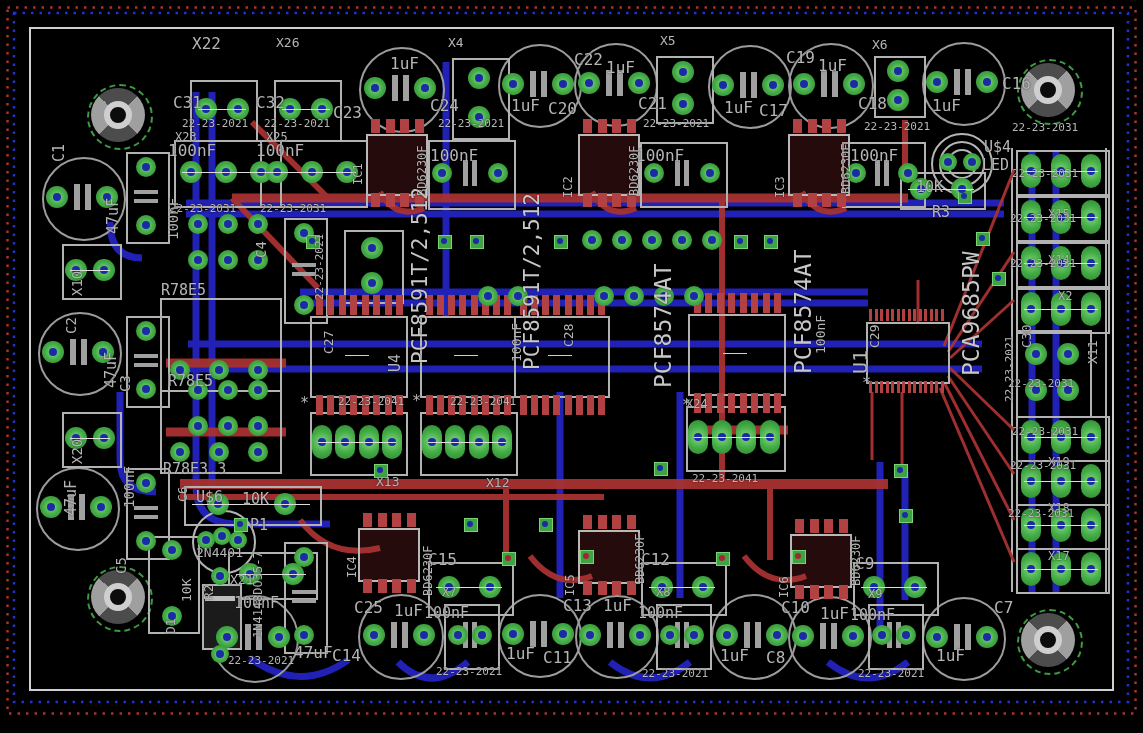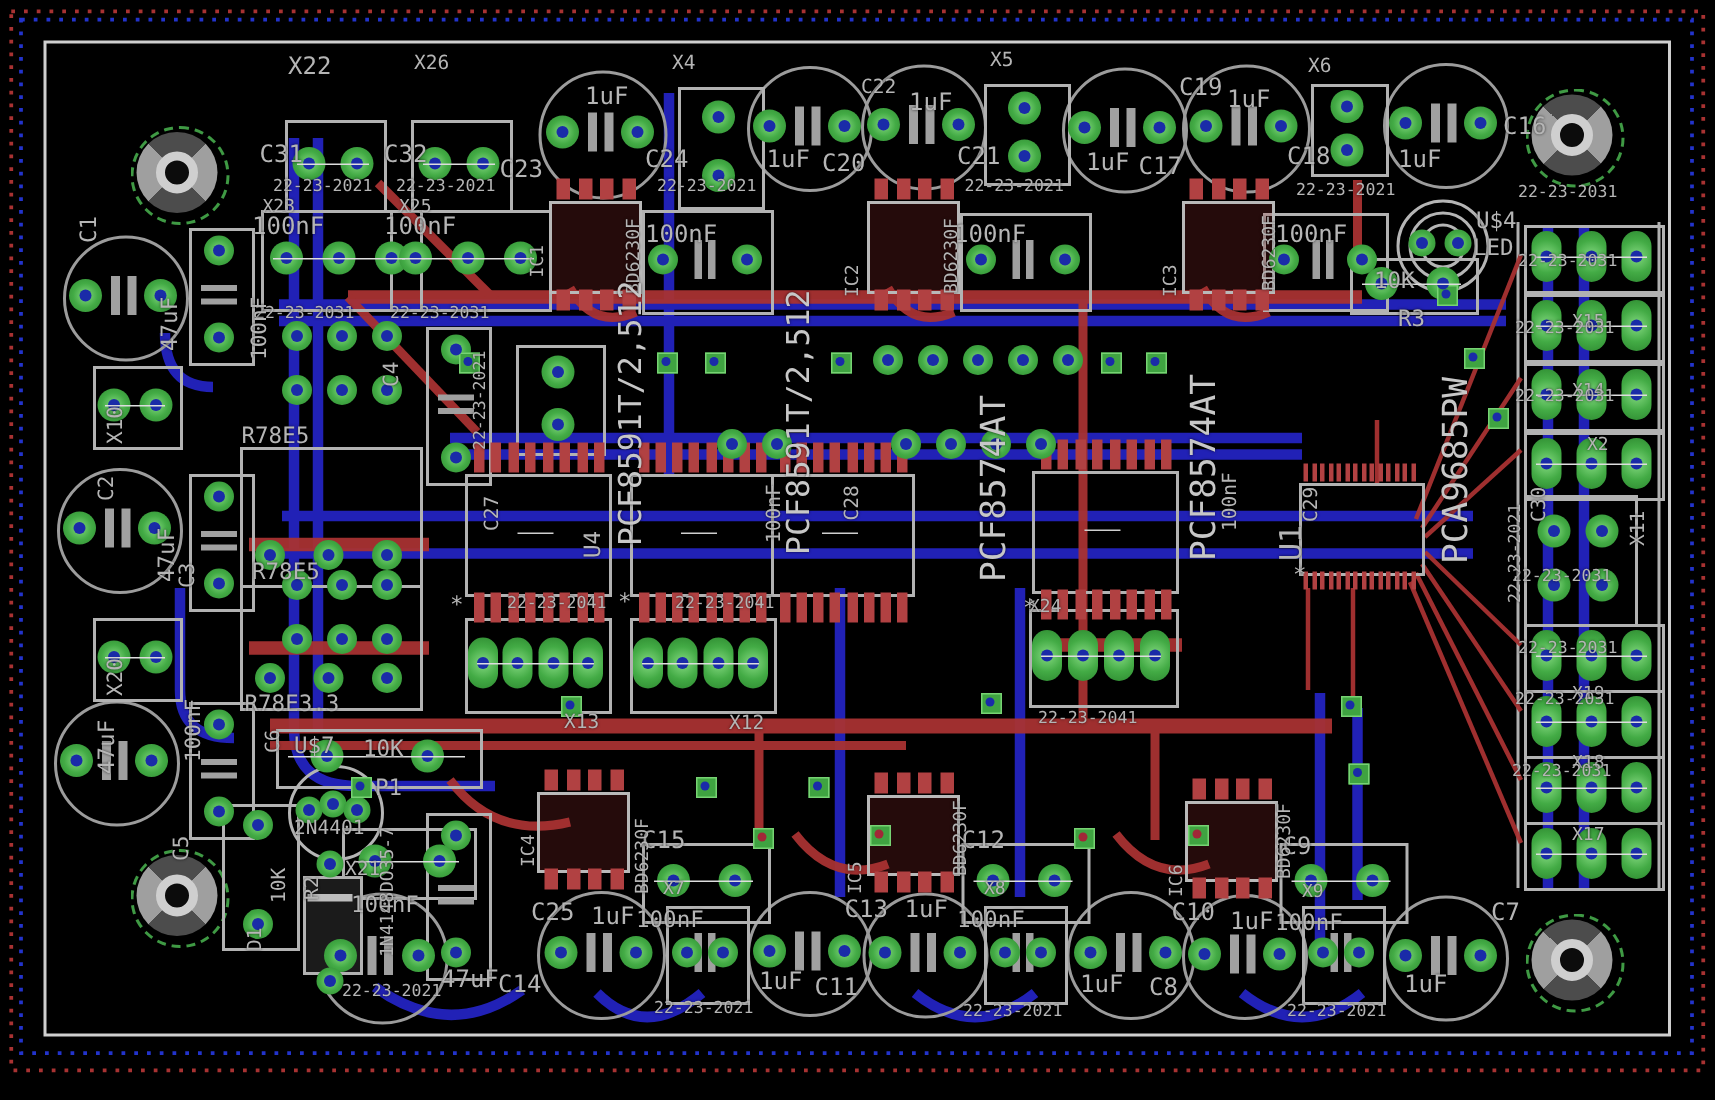--- a/index.html
+++ b/index.html
@@ -778,21 +778,21 @@
     <div class="" style="position: absolute; left: 792px; top: 550px; width: 12px; height: 12px; background: rgb(63, 163, 65); border: 1px solid rgb(119, 211, 115); z-index: 4;"></div>
     <div class="pdot" style="left: 795px; top: 553px; width: 6px; height: 6px; background: rgb(161, 39, 55);"></div>
     <div class="" style="position: absolute; left: 899px; top: 509px; width: 12px; height: 12px; background: rgb(63, 163, 65); border: 1px solid rgb(119, 211, 115); z-index: 4;"></div>
     <div class="pdot" style="left: 902px; top: 512px; width: 6px; height: 6px; background: rgb(26, 43, 168);"></div>
     <span class="lbl" style="left: 192px; top: 36px; font-size: 16px;">X22</span>
     <span class="lbl" style="left: 276px; top: 36px; font-size: 13px;">X26</span>
     <span class="lbl" style="left: 448px; top: 36px; font-size: 13px;">X4</span>
     <span class="lbl" style="left: 660px; top: 34px; font-size: 13px;">X5</span>
     <span class="lbl" style="left: 872px; top: 38px; font-size: 13px;">X6</span>
     <span class="lbl" style="left: 390px; top: 56px; font-size: 16px;">1uF</span>
-    <span class="lbl" style="left: 574px; top: 52px; font-size: 13px;">C22</span>
+    <span class="lbl" style="left: 574px; top: 52px; font-size: 16px;">C22</span>
     <span class="lbl" style="left: 606px; top: 60px; font-size: 16px;">1uF</span>
     <span class="lbl" style="left: 786px; top: 50px; font-size: 16px;">C19</span>
     <span class="lbl" style="left: 818px; top: 58px; font-size: 16px;">1uF</span>
     <span class="lbl" style="left: 1002px; top: 76px; font-size: 16px;">C16</span>
     <span class="lbl" style="left: 932px; top: 98px; font-size: 16px;">1uF</span>
     <span class="lbl" style="left: 173px; top: 95px; font-size: 16px;">C31</span>
     <span class="lbl" style="left: 256px; top: 95px; font-size: 16px;">C32</span>
     <span class="lbl" style="left: 333px; top: 105px; font-size: 16px;">C23</span>
     <span class="lbl" style="left: 430px; top: 98px; font-size: 16px;">C24</span>
     <span class="lbl" style="left: 511px; top: 98px; font-size: 16px;">1uF</span>
@@ -836,21 +836,21 @@
     <span class="lbl" style="left: 994px; top: 600px; font-size: 16px;">C7</span>
     <span class="lbl" style="left: 338px; top: 396px; font-size: 11px;">22-23-2041</span>
     <span class="lbl" style="left: 450px; top: 396px; font-size: 11px;">22-23-2041</span>
     <span class="lbl" style="left: 686px; top: 398px; font-size: 12px;">X24</span>
     <span class="lbl" style="left: 376px; top: 475px; font-size: 13px;">X13</span>
     <span class="lbl" style="left: 486px; top: 476px; font-size: 13px;">X12</span>
     <span class="lbl" style="left: 692px; top: 473px; font-size: 11px;">22-23-2041</span>
     <span class="lbl" style="left: 161px; top: 283px; font-size: 15px;">R78E5</span>
     <span class="lbl" style="left: 168px; top: 374px; font-size: 15px;">R78E5</span>
     <span class="lbl" style="left: 163px; top: 462px; font-size: 15px;">R78E3.3</span>
-    <span class="lbl" style="left: 196px; top: 490px; font-size: 15px;">U$7</span>
+    <span class="lbl" style="left: 196px; top: 490px; font-size: 15px;">U$6</span>
     <span class="lbl" style="left: 242px; top: 492px; font-size: 15px;">10K</span>
     <span class="lbl" style="left: 250px; top: 518px; font-size: 15px;">P1</span>
     <span class="lbl" style="left: 196px; top: 546px; font-size: 13px;">2N4401</span>
     <span class="lbl" style="left: 230px; top: 573px; font-size: 13px;">X21</span>
     <span class="lbl" style="left: 234px; top: 596px; font-size: 15px;">100nF</span>
     <span class="lbl" style="left: 228px; top: 655px; font-size: 11px;">22-23-2021</span>
     <span class="lbl" style="left: 294px; top: 645px; font-size: 16px;">47uF</span>
     <span class="lbl" style="left: 332px; top: 648px; font-size: 16px;">C14</span>
     <span class="lbl" style="left: 354px; top: 600px; font-size: 16px;">C25</span>
     <span class="lbl" style="left: 394px; top: 603px; font-size: 16px;">1uF</span>

